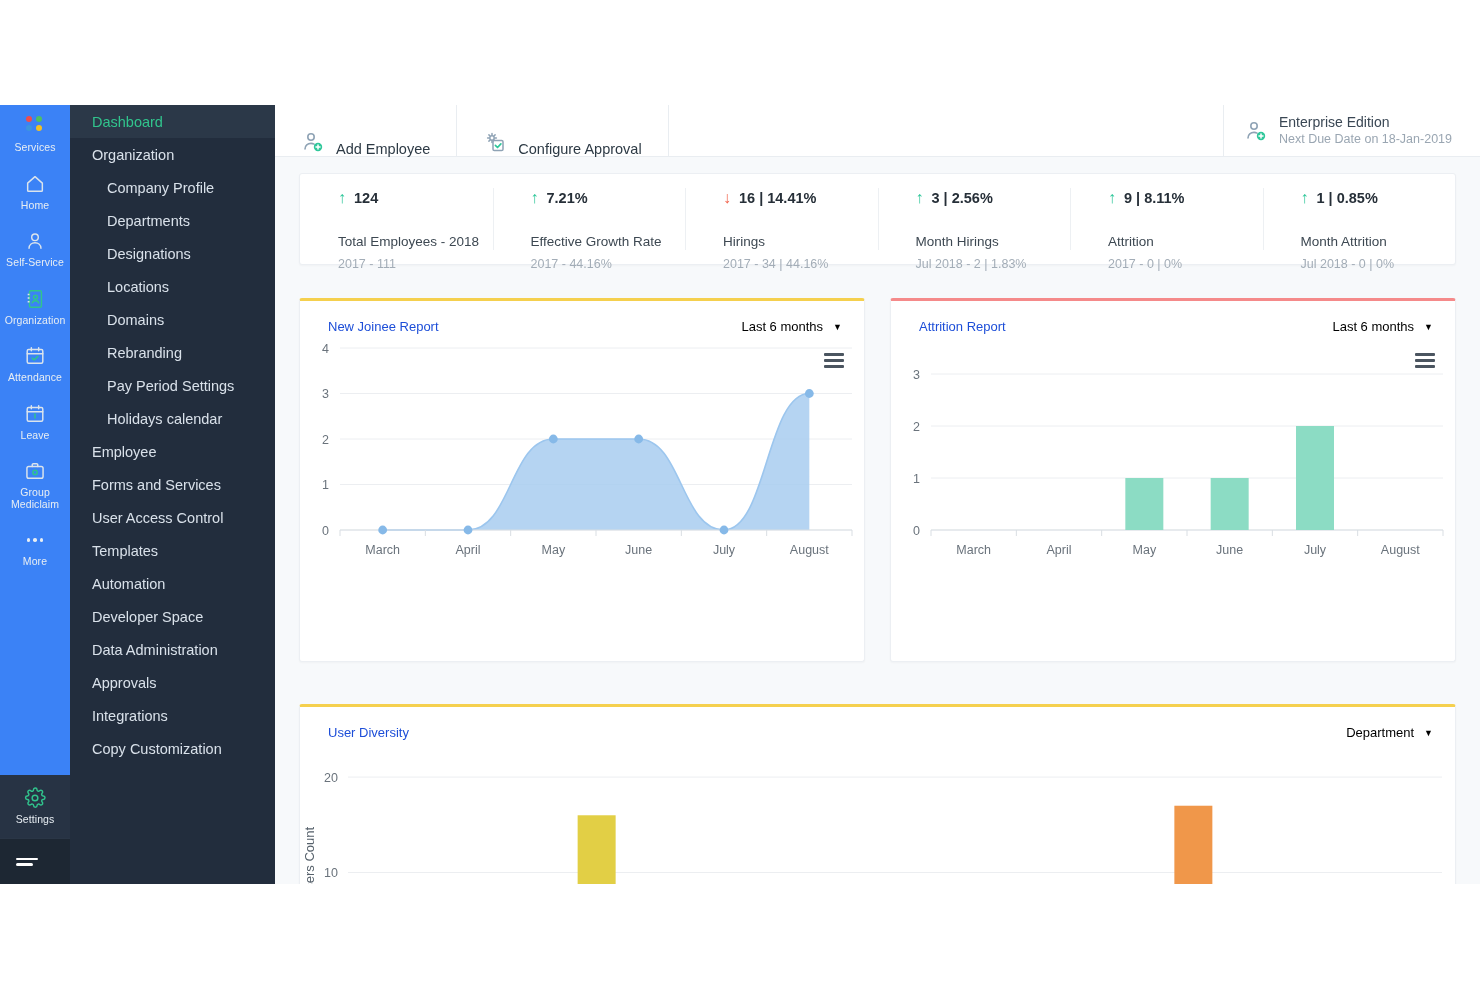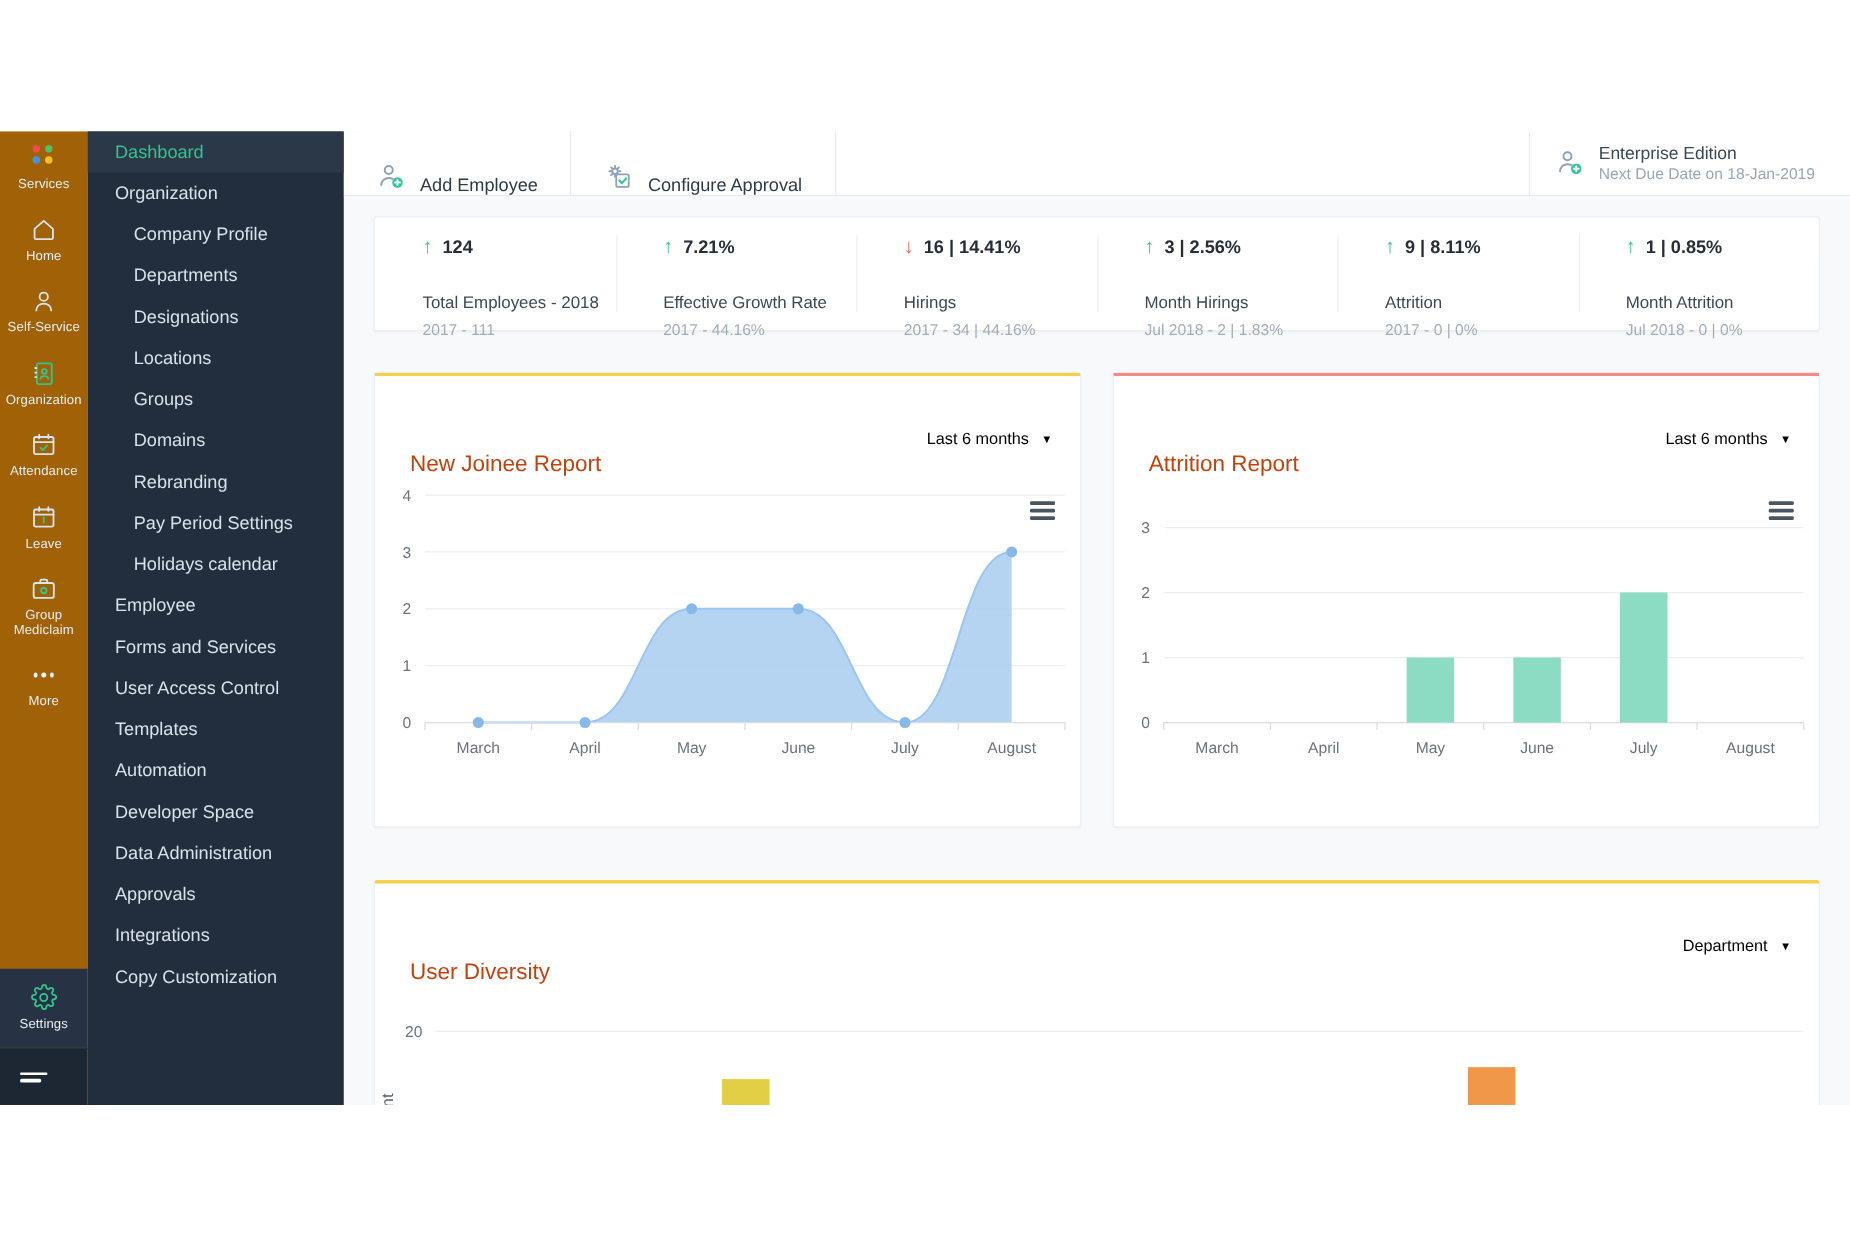--- a/index.html
+++ b/index.html
@@ -13,21 +13,21 @@
     position: absolute; left: 0; top: 105px;
     width: 1480px; height: 779px;
     background: #f7f9fb;
     display: flex;
     overflow: hidden;
   }
 
   
   .rail {
     width: 70px; flex: 0 0 70px;
-    background: #a16207;
+    background: #3b82f6;
     display: flex; flex-direction: column;
     align-items: stretch;
   }
   .rail-item {
     padding: 10px 2px 9px;
     display: flex; flex-direction: column;
     align-items: center; gap: 5px;
     color: #e8eef3;
     cursor: pointer;
   }
@@ -118,21 +118,21 @@
   .panel {
     background:#ffffff; border:1px solid #eceff3; border-radius:3px;
     border-top: 3px solid #f5d04e;
     box-shadow: 0 1px 2px rgba(0,0,0,.03);
     position: relative;
   }
   .panel.red { border-top-color: #f58a8a; }
   .panel.half { flex: 1 1 0; height: 364px; }
   .panel.full { height: 300px; }
   .p-head { display:flex; align-items:center; justify-content:space-between; padding: 18px 22px 0 28px; }
-  .p-title { font-size: 18px; color: #c2410c; margin-top: 42px; }
+  .p-title { font-size: 13px; color: #1d4ed8; }
   .p-sel { display:flex; align-items:center; gap:10px; font-size:13px; color:#000000; cursor:pointer; }
   .p-sel .caret { font-size: 9px; }
   .p-body { position: relative; }
   .ham { position:absolute; right:20px; top:16px; width:20px; cursor:pointer; }
   .ham i { display:block; height:2.6px; background:#4b5560; border-radius:1px; margin:3.4px 0; }
 
   svg.chart { display: block; }
   .axlabel { font-size: 12.5px; fill: #6a737c; font-family: "Liberation Sans", sans-serif; }
   .ytick { font-size: 12.5px; fill: #6a737c; font-family: "Liberation Sans", sans-serif; text-anchor: end; }
   .yaxis-title { font-size: 13px; fill: #55606a; font-family: "Liberation Sans", sans-serif; }
@@ -248,21 +248,20 @@
     </div>
   </div>
 
   <div class="subnav" id="subnav">
       <div class="subnav-item active"><span>Dashboard</span></div>
       <div class="subnav-item"><span>Organization</span></div>
       <div class="subnav-item sub"><span>Company Profile</span></div>
       <div class="subnav-item sub"><span>Departments</span></div>
       <div class="subnav-item sub"><span>Designations</span></div>
       <div class="subnav-item sub"><span>Locations</span></div>
-      <div class="subnav-item sub"><span>Groups</span></div>
       <div class="subnav-item sub"><span>Domains</span></div>
       <div class="subnav-item sub"><span>Rebranding</span></div>
       <div class="subnav-item sub"><span>Pay Period Settings</span></div>
       <div class="subnav-item sub"><span>Holidays calendar</span></div>
       <div class="subnav-item"><span>Employee</span></div>
       <div class="subnav-item"><span>Forms and Services</span></div>
       <div class="subnav-item"><span>User Access Control</span></div>
       <div class="subnav-item"><span>Templates</span></div>
       <div class="subnav-item"><span>Automation</span></div>
       <div class="subnav-item"><span>Developer Space</span></div>

